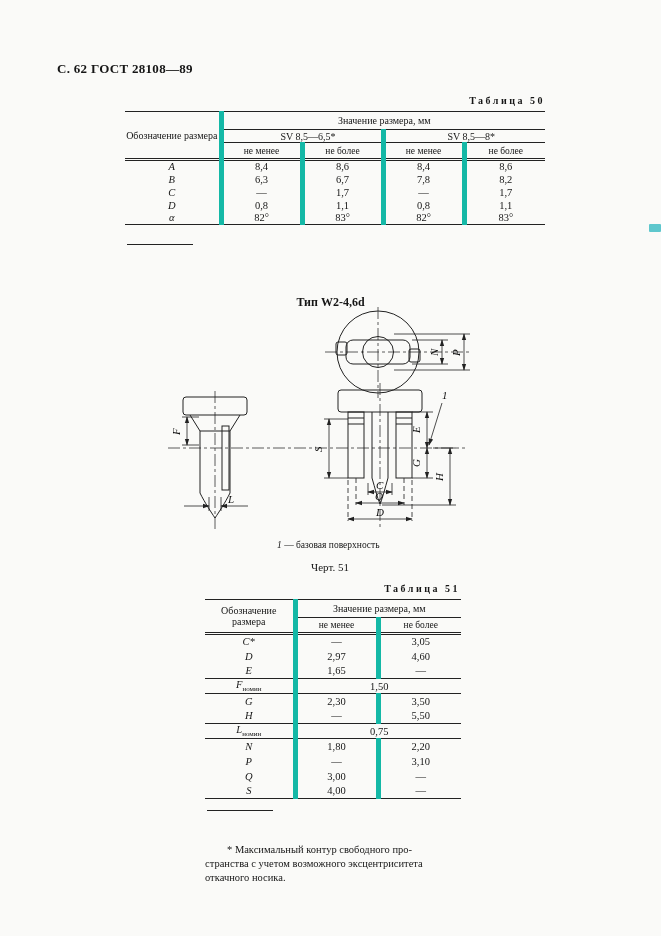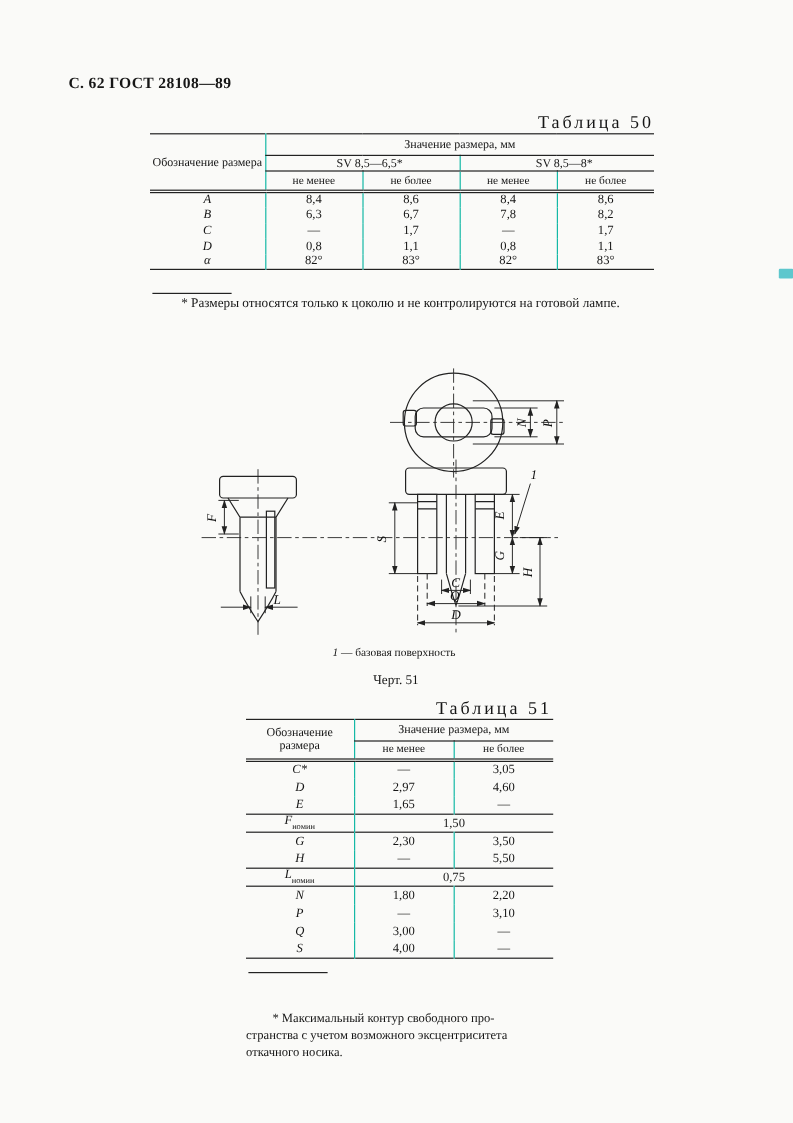--- a/index.html
+++ b/index.html
@@ -4,27 +4,27 @@
 <style>
   html,body{margin:0;padding:0;}
   .page{
     position:relative; width:661px; height:936px;
     background:#fafaf8; color:#161616;
     font-family:"Liberation Serif", serif;
     overflow:hidden;
   }
   .abs{position:absolute;}
   .doc-header{left:57px; top:61px; font-size:13px; font-weight:bold; letter-spacing:.3px;}
-  .tbl-caption{font-size:15px; letter-spacing:2.5px; white-space:nowrap;}
+  .tbl-caption{font-size:10px; letter-spacing:2.5px; white-space:nowrap;font-weight:bold;}
   .cap50{top:95px; right:116px;}
   .cap51{top:583px; right:201px;}
 
   table{border-collapse:collapse; table-layout:fixed;}
   th,td{padding:0; text-align:center; vertical-align:middle; font-weight:normal; overflow:hidden;}
-  .vl{border-left:1px solid #14b8a6;}
+  .vl{border-left:5px solid #14b8a6;}
   i{font-style:italic;}
   sub{font-size:7px;margin-top:15px;}
 
   .t50{left:125px; top:111px; width:420px; border-top:1px solid #222; border-bottom:1px solid #222; font-size:10.5px;}
   .t50 th{font-size:9.5px;}
   .t50 .hrow1{height:18px;}
   .t50 .hrow2{height:13px;}
   .t50 .hrow3{height:17px;}
   .t50 .hrow1 th{font-size:10px;}
   .t50 .hrow2 th{font-size:10px;padding-left:12px;}
@@ -131,22 +131,22 @@
         <td><i>α</i></td>
         <td class="vl">82°</td>
         <td class="vl">83°</td>
         <td class="vl">82°</td>
         <td class="vl">83°</td>
       </tr>
     </tbody>
   </table>
 
   <div class="abs fn-rule fn50-rule"></div>
-  <div class="abs fn50">* Размеры относятся только к цоколю и не контролируются на готовой лампе.</div>
-
+
+  <div class="abs sec-subtitle">Тип W2-4,6d</div>
 
   <svg class="abs drawing" width="420" height="255" viewBox="0 0 420 255">
     <defs>
       <marker id="ar" viewBox="0 0 10 10" refX="9" refY="5" markerWidth="9" markerHeight="9" orient="auto-start-reverse">
         <path d="M0,1.8 L10,5 L0,8.2 z" fill="#222"></path>
       </marker>
       <pattern id="hatch" width="5" height="5" patternTransform="rotate(45)" patternUnits="userSpaceOnUse">
         <line x1="0" y1="0" x2="0" y2="5" stroke="#444" stroke-width="1"></line>
       </pattern>
     </defs>

